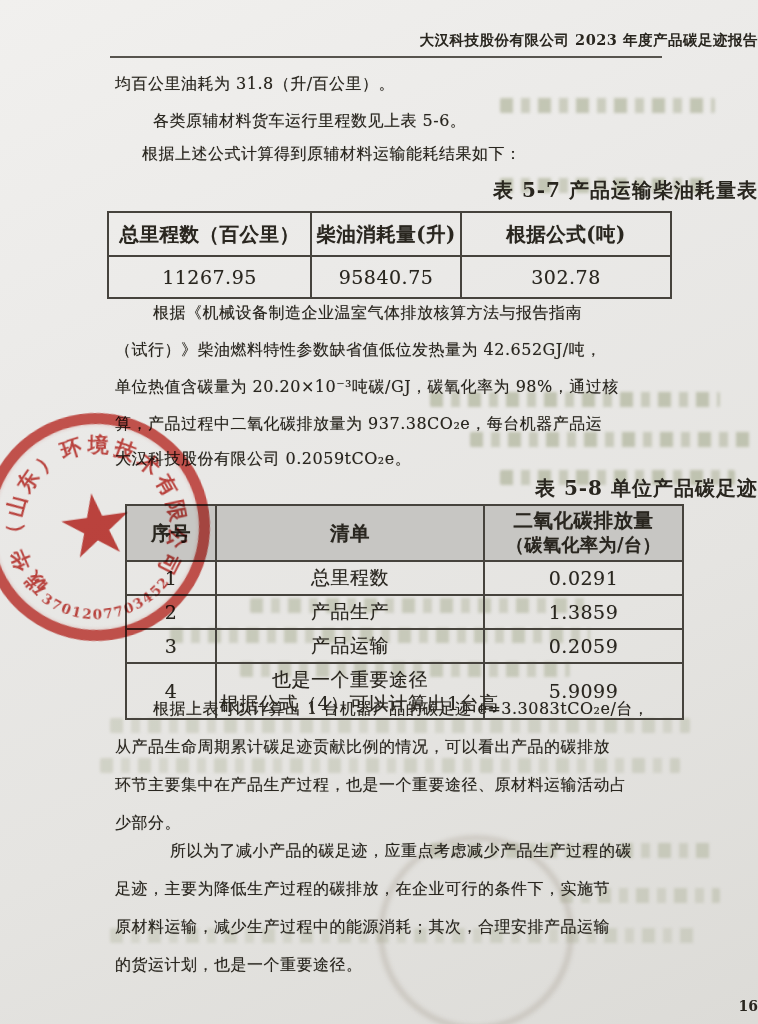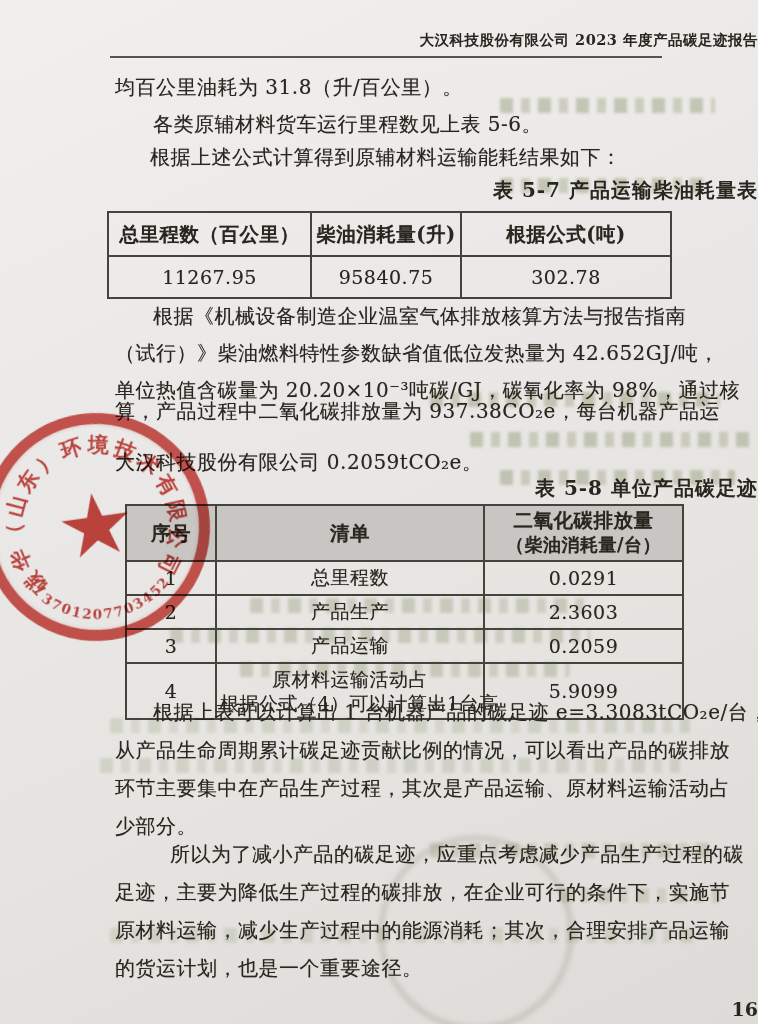--- a/index.html
+++ b/index.html
@@ -2,21 +2,21 @@
 <html><head>
 <meta charset="utf-8">
 <style>
   html,body{margin:0;padding:0}
   body{
     width:758px;height:1024px;overflow:hidden;position:relative;
     background:linear-gradient(155deg,#f1f0ee 0%,#eae9e7 35%,#e5e4e1 65%,#dcdbd7 100%);
     font-family:"DejaVu Serif","Liberation Serif",serif;
     color:#29261f;
   }
-  .line{position:absolute;font-size:20px;white-space:nowrap;letter-spacing:.5px;
+  .line{position:absolute;font-size:16px;white-space:nowrap;letter-spacing:.5px;
         text-shadow:0 0 .7px rgba(55,52,46,.5)}
   .ctr{position:absolute;left:0;width:758px;text-align:right}
   .ttl{font-weight:bold;font-size:20px;letter-spacing:1px}
   .hdr{font-weight:bold;font-size:14.5px;letter-spacing:.5px}
   .rule{position:absolute;left:110px;width:552px;height:2px;background:#57544e}
   table{border-collapse:collapse;position:absolute;table-layout:fixed}
   td,th{border:2px solid #46433d;text-align:center;vertical-align:middle;
         font-size:19px;padding:3px;letter-spacing:.5px;overflow:visible;
         text-shadow:0 0 .7px rgba(55,52,46,.45)}
   th{font-size:19.5px}
@@ -61,21 +61,21 @@
 <div class="bleed" style="left:430px;top:843px;width:285px;opacity:.7"></div>
 <div class="bleed" style="left:560px;top:888px;width:160px;opacity:.6"></div>
 <div class="bleed" style="left:110px;top:928px;width:590px;opacity:.5"></div>
 <div class="ghost-circle" style="left:378px;top:835px;width:184px;height:184px"></div>
 
 <div class="ctr hdr" style="top:31px">大汉科技股份有限公司 2023 年度产品碳足迹报告</div>
 <div class="rule" style="top:56px"></div>
 
 <div class="line" style="left:115px;top:74px">均百公里油耗为 31.8（升/百公里）。</div>
 <div class="line" style="left:153px;top:111px">各类原辅材料货车运行里程数见上表 5-6。</div>
-<div class="line" style="left:150px;top:144px">根据上述公式计算得到原辅材料运输能耗结果如下：</div>
+<div class="line" style="left:142px;top:144px">根据上述公式计算得到原辅材料运输能耗结果如下：</div>
 
 <div class="ctr ttl" style="top:177px">表 5-7 产品运输柴油耗量表</div>
 <table class="t57" style="left:107px;top:211px;width:563px">
   <colgroup>
       <col style="width:203px">
       <col style="width:150px">
       <col style="width:210px">
     </colgroup>
   <thead>
     <tr style="height:44px">
@@ -89,78 +89,78 @@
       <td>11267.95</td>
       <td>95840.75</td>
       <td>302.78</td>
     </tr>
   </tbody>
 </table>
 
 <div class="line" style="left:153px;top:303px">根据《机械设备制造企业温室气体排放核算方法与报告指南</div>
 <div class="line" style="left:115px;top:340px">（试行）》柴油燃料特性参数缺省值低位发热量为 42.652GJ/吨，</div>
 <div class="line" style="left:115px;top:377px">单位热值含碳量为 20.20×10⁻³吨碳/GJ，碳氧化率为 98%，通过核</div>
-<div class="line" style="left:115px;top:398px">算，产品过程中二氧化碳排放量为 937.38CO₂e，每台机器产品运</div>
+<div class="line" style="left:115px;top:414px">算，产品过程中二氧化碳排放量为 937.38CO₂e，每台机器产品运</div>
 <div class="line" style="left:115px;top:449px">大汉科技股份有限公司 0.2059tCO₂e。</div>
 
 <div class="ctr ttl" style="top:475px">表 5-8 单位产品碳足迹</div>
 <table class="t58" style="left:125px;top:504px;width:557px">
   <colgroup>
       <col style="width:90px">
       <col style="width:268px">
       <col style="width:199px">
     </colgroup>
   <thead>
     <tr style="height:52px">
       <th>序号</th>
       <th>清单</th>
       <th class="cell2l">
         <span style="display:block">二氧化碳排放量</span>
-        <span class="small2" style="display:block">（柴油消耗量/台）</span>
+        <span class="small2" style="display:block">（碳氧化率为/台）</span>
       </th>
     </tr>
   </thead>
   <tbody>
     <tr style="height:30px">
       <td>1</td>
       <td>总里程数</td>
       <td>0.0291</td>
     </tr>
     <tr style="height:29px">
       <td>2</td>
       <td>产品生产</td>
-      <td>2.3603</td>
+      <td>1.3859</td>
     </tr>
     <tr style="height:27px">
       <td>3</td>
       <td>产品运输</td>
       <td>0.2059</td>
     </tr>
     <tr style="height:51px">
       <td>4</td>
       <td class="cell2l">
-        <span style="display:block">原材料运输活动占</span>
+        <span style="display:block">也是一个重要途径</span>
         <span style="display:block;white-space:nowrap">根据公式（4）可以计算出1台高</span>
       </td>
       <td>5.9099</td>
     </tr>
   </tbody>
 </table>
 
 <div class="line" style="left:153px;top:699px">根据上表可以计算出 1 台机器产品的碳足迹 e=3.3083tCO₂e/台，</div>
 <div class="line" style="left:115px;top:737px">从产品生命周期累计碳足迹贡献比例的情况，可以看出产品的碳排放</div>
-<div class="line" style="left:115px;top:775px">环节主要集中在产品生产过程，其次是产品运输、原材料运输活动占</div>
+<div class="line" style="left:115px;top:775px">环节主要集中在产品生产过程，也是一个重要途径、原材料运输活动占</div>
 <div class="line" style="left:115px;top:813px">少部分。</div>
 
 <div class="line" style="left:170px;top:841px">所以为了减小产品的碳足迹，应重点考虑减少产品生产过程的碳</div>
 <div class="line" style="left:115px;top:879px">足迹，主要为降低生产过程的碳排放，在企业可行的条件下，实施节</div>
 <div class="line" style="left:115px;top:917px">原材料运输，减少生产过程中的能源消耗；其次，合理安排产品运输</div>
 <div class="line" style="left:115px;top:955px">的货运计划，也是一个重要途径。</div>
 
-<div class="ctr" style="top:998px;font-size:19px;font-weight:bold">16</div>
+<div class="ctr" style="top:998px;font-size:14px;font-weight:bold">16</div>
 
 <div class="stamp">
   <div class="stamp-ring"></div>
   <div class="arc arc-company">
       <span style="transform: rotate(-125deg) translateY(-82px);">碳</span>
       <span style="transform: rotate(-105.769deg) translateY(-82px);">华</span>
       <span style="transform: rotate(-86.5385deg) translateY(-82px);">（</span>
       <span style="transform: rotate(-67.3077deg) translateY(-82px);">山</span>
       <span style="transform: rotate(-48.0769deg) translateY(-82px);">东</span>
       <span style="transform: rotate(-28.8462deg) translateY(-82px);">）</span>

